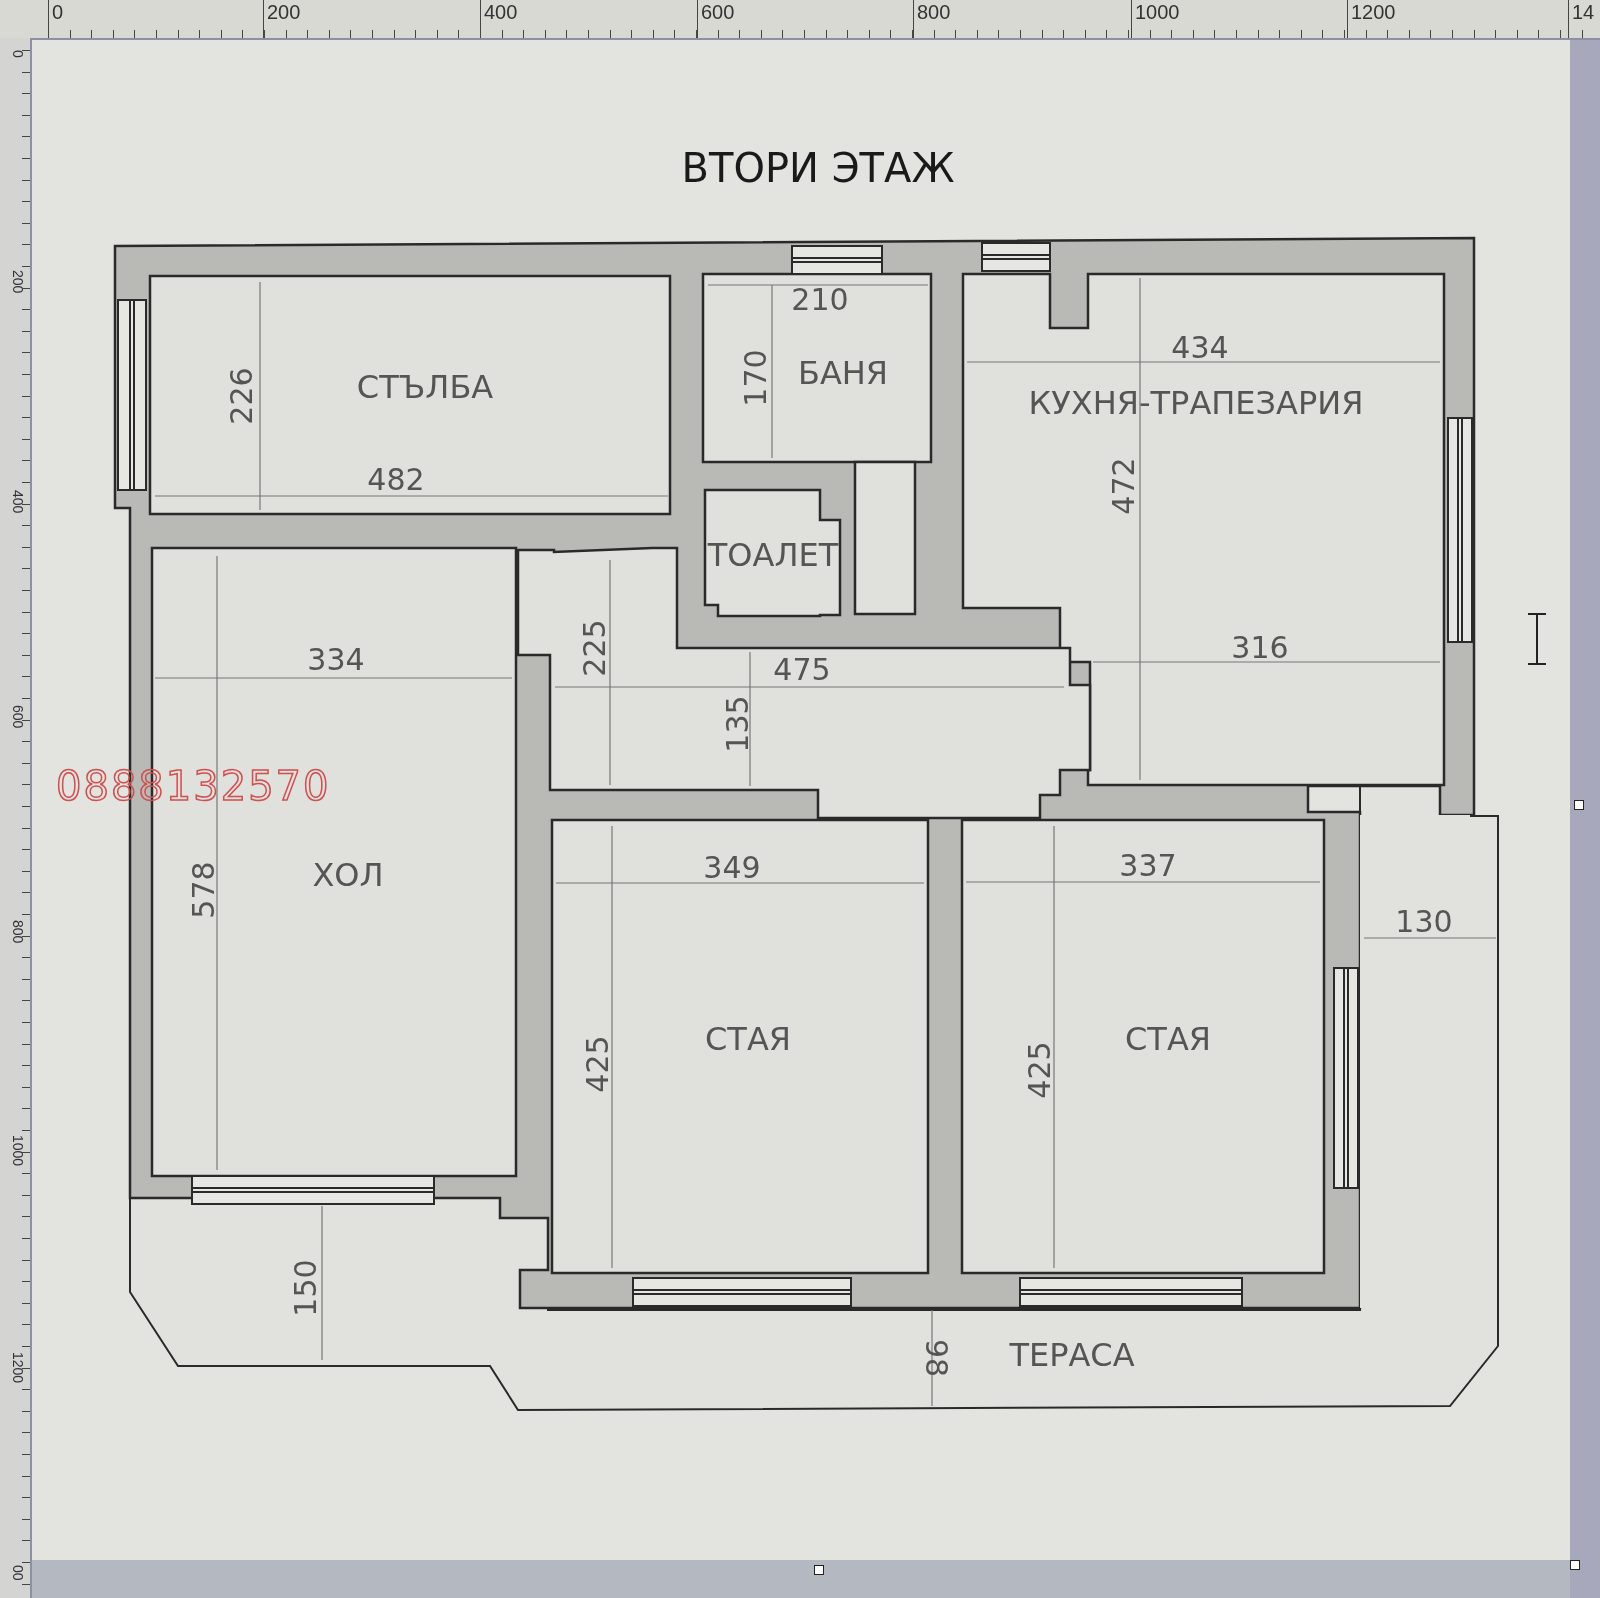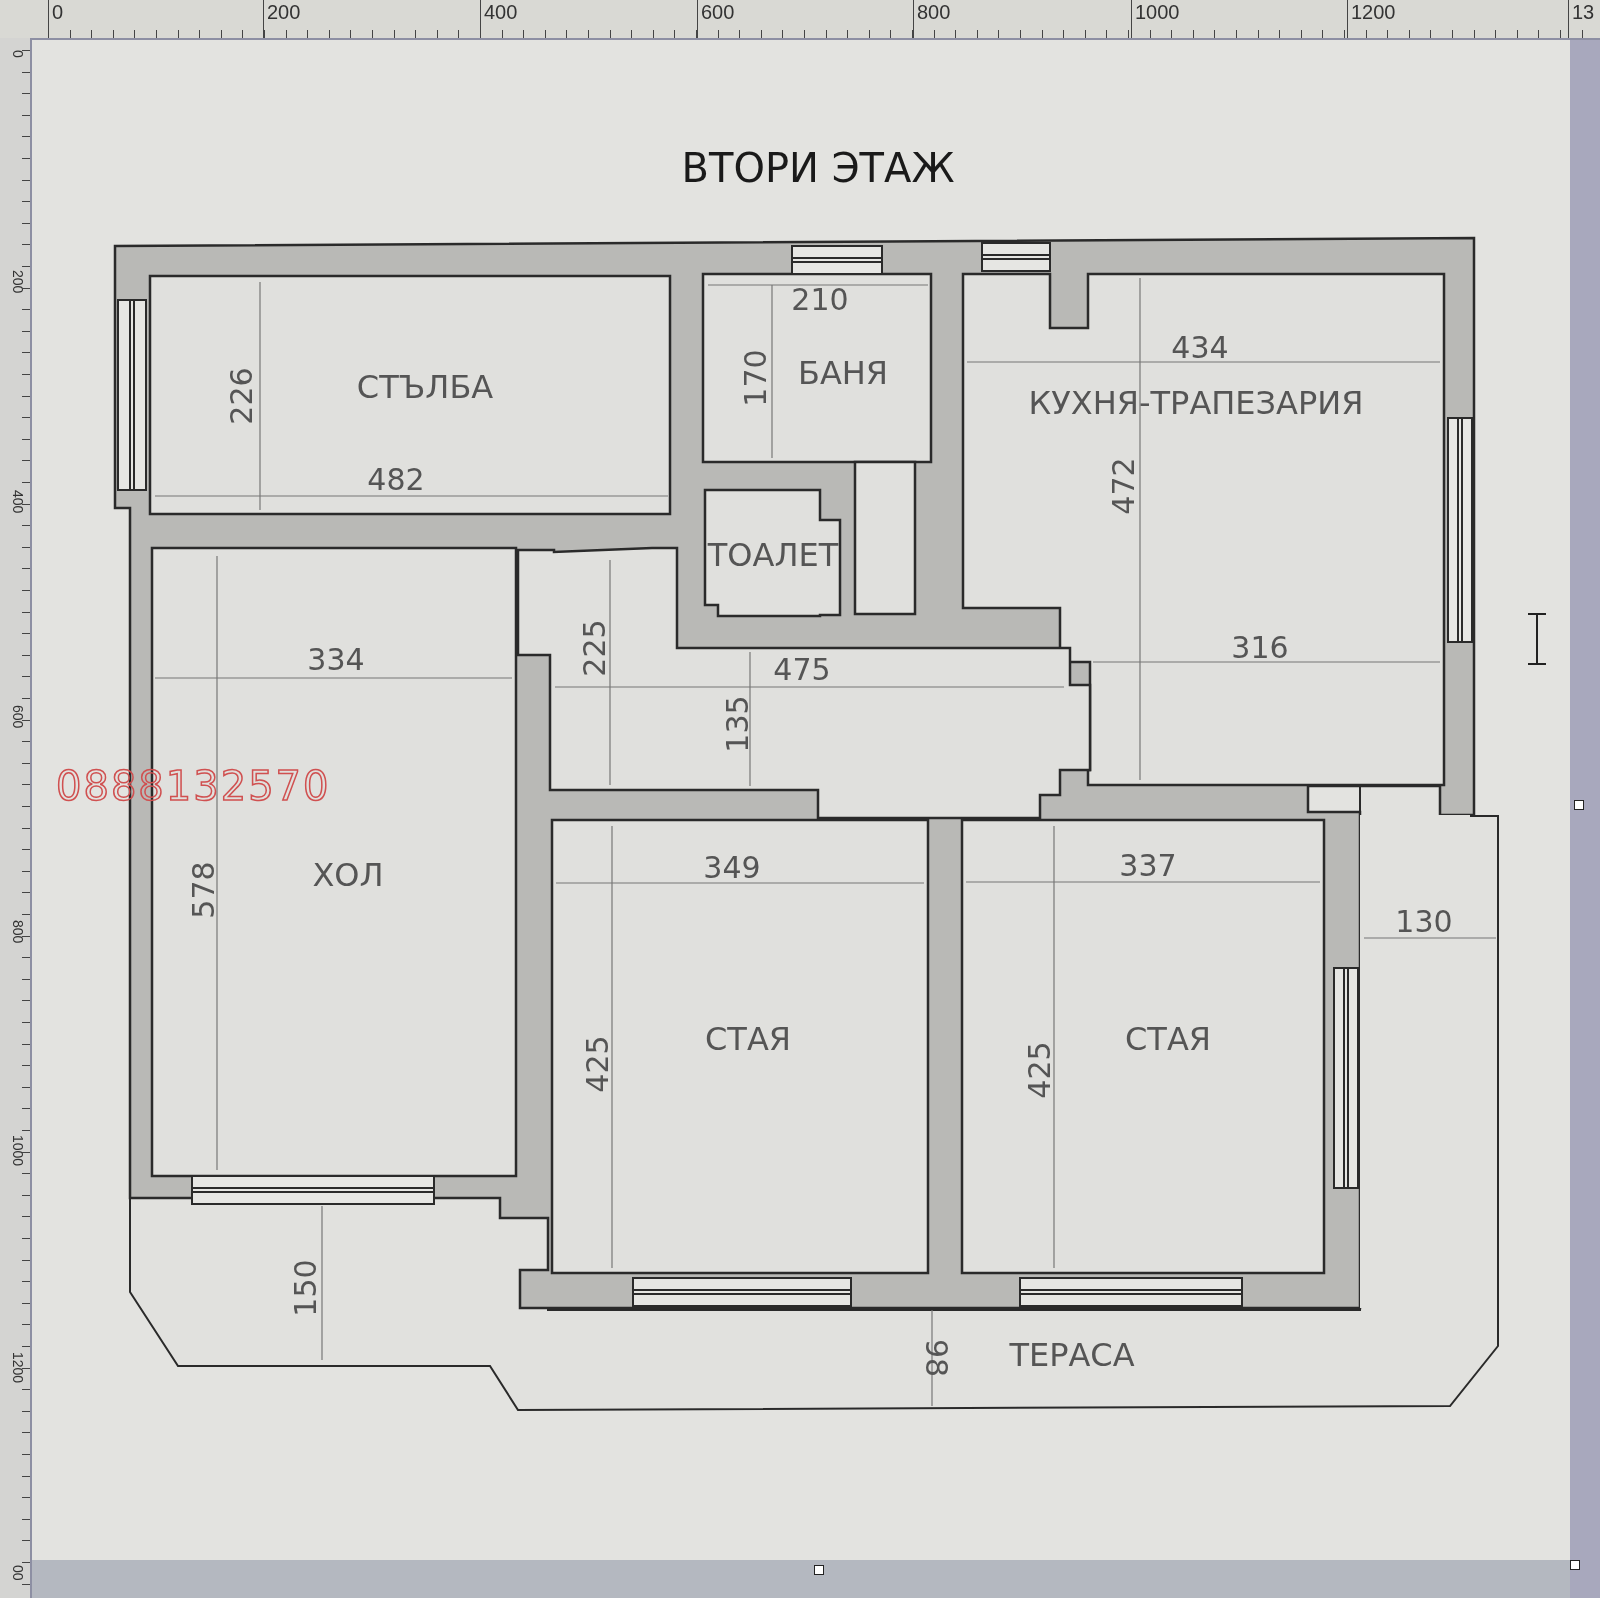--- a/index.html
+++ b/index.html
@@ -59,21 +59,21 @@
       <span class="ruler-label-h" style="left: 484px;">400</span>
       <div class="tick-h" style="left: 480px; height: 38px;"></div>
       <span class="ruler-label-h" style="left: 701px;">600</span>
       <div class="tick-h" style="left: 697px; height: 38px;"></div>
       <span class="ruler-label-h" style="left: 917px;">800</span>
       <div class="tick-h" style="left: 913px; height: 38px;"></div>
       <span class="ruler-label-h" style="left: 1135px;">1000</span>
       <div class="tick-h" style="left: 1131px; height: 38px;"></div>
       <span class="ruler-label-h" style="left: 1351px;">1200</span>
       <div class="tick-h" style="left: 1347px; height: 38px;"></div>
-      <span class="ruler-label-h" style="left: 1572px;">13</span>
+      <span class="ruler-label-h" style="left: 1572px;">14</span>
       <div class="tick-h" style="left: 1568px; height: 38px;"></div>
       <div class="tick-h" style="left: 48px; height: 8px;"></div>
       <div class="tick-h" style="left: 70px; height: 8px;"></div>
       <div class="tick-h" style="left: 91px; height: 8px;"></div>
       <div class="tick-h" style="left: 113px; height: 8px;"></div>
       <div class="tick-h" style="left: 134px; height: 8px;"></div>
       <div class="tick-h" style="left: 156px; height: 8px;"></div>
       <div class="tick-h" style="left: 178px; height: 8px;"></div>
       <div class="tick-h" style="left: 199px; height: 8px;"></div>
       <div class="tick-h" style="left: 221px; height: 8px;"></div>

